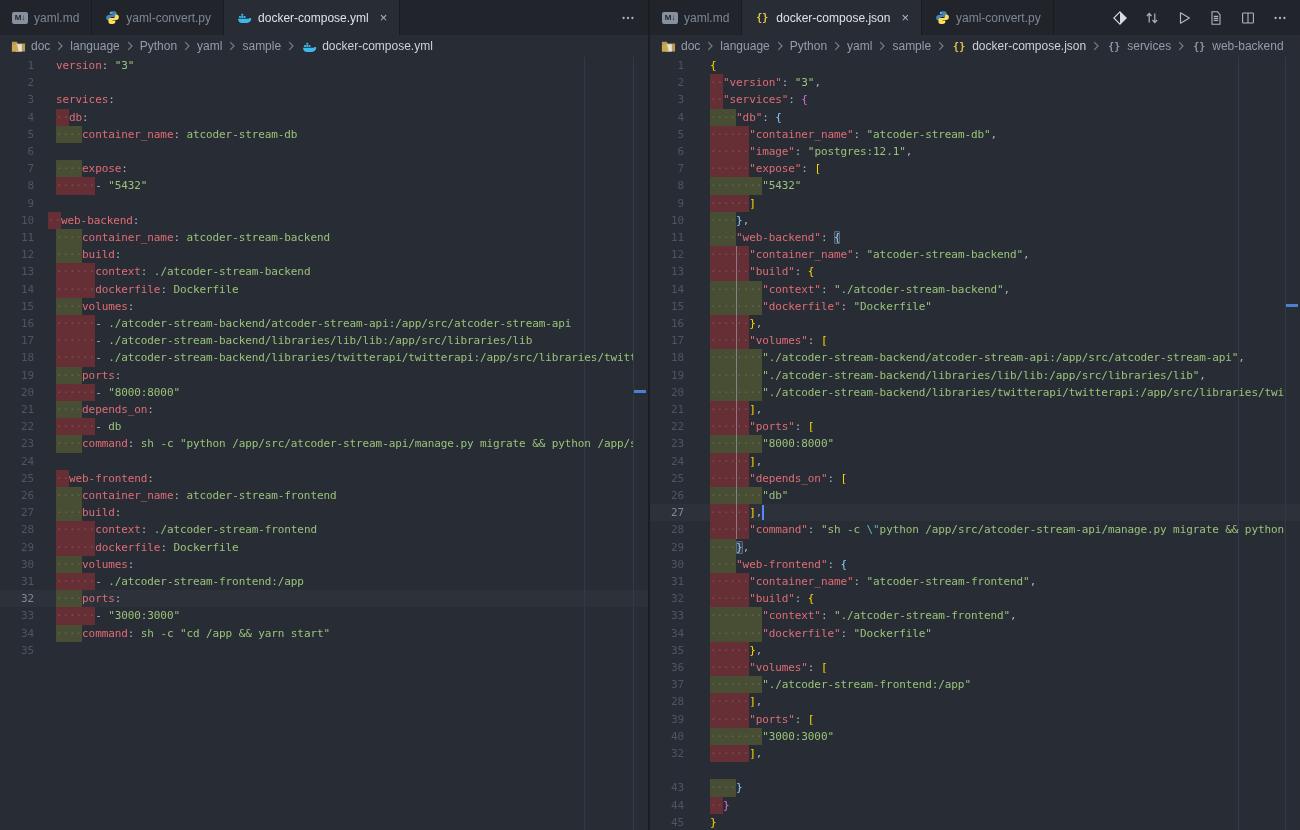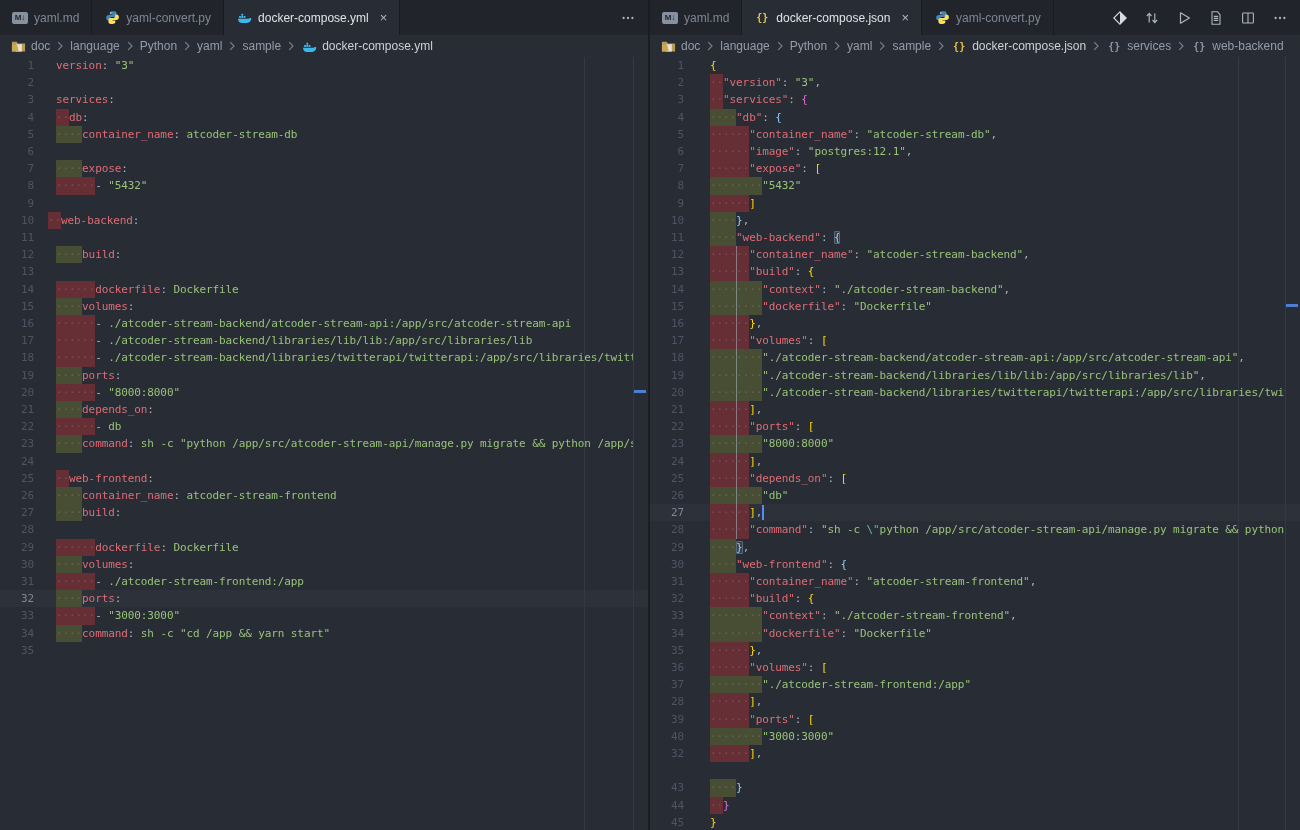--- a/index.html
+++ b/index.html
@@ -165,38 +165,38 @@
         <div class="row" style="top: 0px;"><span class="ln">1</span><span class="codeln" style="left: 56px; width: 577px;"><span class="k">version</span><span class="p">: </span><span class="s">"3"</span></span></div>
         <div class="row" style="top: 17.2px;"><span class="ln">2</span><span class="codeln" style="left: 56px; width: 577px;"></span></div>
         <div class="row" style="top: 34.4px;"><span class="ln">3</span><span class="codeln" style="left: 56px; width: 577px;"><span class="k">services</span><span class="p">:</span></span></div>
         <div class="row" style="top: 51.6px;"><span class="ln">4</span><span class="codeln" style="left: 56px; width: 577px;"><span class="ib r">··</span><span class="k">db</span><span class="p">:</span></span></div>
         <div class="row" style="top: 68.8px;"><span class="ln">5</span><span class="codeln" style="left: 56px; width: 577px;"><span class="ib o">····</span><span class="k">container_name</span><span class="p">: </span><span class="s">atcoder-stream-db</span></span></div>
         <div class="row" style="top: 86px;"><span class="ln">6</span></div>
         <div class="row" style="top: 103.2px;"><span class="ln">7</span><span class="codeln" style="left: 56px; width: 577px;"><span class="ib o">····</span><span class="k">expose</span><span class="p">:</span></span></div>
         <div class="row" style="top: 120.4px;"><span class="ln">8</span><span class="codeln" style="left: 56px; width: 577px;"><span class="ib r">······</span><span class="p">- </span><span class="s">"5432"</span></span></div>
         <div class="row" style="top: 137.6px;"><span class="ln">9</span><span class="codeln" style="left: 56px; width: 577px;"></span></div>
         <div class="row" style="top: 154.8px;"><span class="ln">10</span><span class="codeln" style="left: 48px; width: 577px;"><span class="ib r">··</span><span class="k">web-backend</span><span class="p">:</span></span></div>
-        <div class="row" style="top: 172px;"><span class="ln">11</span></div>
+        <div class="row" style="top: 172px;"><span class="ln">11</span><span class="codeln" style="left: 56px; width: 577px;"><span class="ib o">····</span><span class="k">container_name</span><span class="p">: </span><span class="s">atcoder-stream-backend</span></span></div>
         <div class="row" style="top: 189.2px;"><span class="ln">12</span><span class="codeln" style="left: 56px; width: 577px;"><span class="ib o">····</span><span class="k">build</span><span class="p">:</span></span></div>
-        <div class="row" style="top: 206.4px;"><span class="ln">13</span></div>
+        <div class="row" style="top: 206.4px;"><span class="ln">13</span><span class="codeln" style="left: 56px; width: 577px;"><span class="ib r">······</span><span class="k">context</span><span class="p">: </span><span class="s">./atcoder-stream-backend</span></span></div>
         <div class="row" style="top: 223.6px;"><span class="ln">14</span><span class="codeln" style="left: 56px; width: 577px;"><span class="ib r">······</span><span class="k">dockerfile</span><span class="p">: </span><span class="s">Dockerfile</span></span></div>
         <div class="row" style="top: 240.8px;"><span class="ln">15</span><span class="codeln" style="left: 56px; width: 577px;"><span class="ib o">····</span><span class="k">volumes</span><span class="p">:</span></span></div>
         <div class="row" style="top: 258px;"><span class="ln">16</span><span class="codeln" style="left: 56px; width: 577px;"><span class="ib r">······</span><span class="p">- </span><span class="s">./atcoder-stream-backend/atcoder-stream-api:/app/src/atcoder-stream-api</span></span></div>
         <div class="row" style="top: 275.2px;"><span class="ln">17</span><span class="codeln" style="left: 56px; width: 577px;"><span class="ib r">······</span><span class="p">- </span><span class="s">./atcoder-stream-backend/libraries/lib/lib:/app/src/libraries/lib</span></span></div>
         <div class="row" style="top: 292.4px;"><span class="ln">18</span><span class="codeln" style="left: 56px; width: 577px;"><span class="ib r">······</span><span class="p">- </span><span class="s">./atcoder-stream-backend/libraries/twitterapi/twitterapi:/app/src/libraries/twitte</span></span></div>
         <div class="row" style="top: 309.6px;"><span class="ln">19</span><span class="codeln" style="left: 56px; width: 577px;"><span class="ib o">····</span><span class="k">ports</span><span class="p">:</span></span></div>
         <div class="row" style="top: 326.8px;"><span class="ln">20</span><span class="codeln" style="left: 56px; width: 577px;"><span class="ib r">······</span><span class="p">- </span><span class="s">"8000:8000"</span></span></div>
         <div class="row" style="top: 344px;"><span class="ln">21</span><span class="codeln" style="left: 56px; width: 577px;"><span class="ib o">····</span><span class="k">depends_on</span><span class="p">:</span></span></div>
         <div class="row" style="top: 361.2px;"><span class="ln">22</span><span class="codeln" style="left: 56px; width: 577px;"><span class="ib r">······</span><span class="p">- </span><span class="s">db</span></span></div>
         <div class="row" style="top: 378.4px;"><span class="ln">23</span><span class="codeln" style="left: 56px; width: 577px;"><span class="ib o">····</span><span class="k">command</span><span class="p">: </span><span class="s">sh -c "python /app/src/atcoder-stream-api/manage.py migrate &amp;&amp; python /app/s</span></span></div>
         <div class="row" style="top: 395.6px;"><span class="ln">24</span><span class="codeln" style="left: 56px; width: 577px;"></span></div>
         <div class="row" style="top: 412.8px;"><span class="ln">25</span><span class="codeln" style="left: 56px; width: 577px;"><span class="ib r">··</span><span class="k">web-frontend</span><span class="p">:</span></span></div>
         <div class="row" style="top: 430px;"><span class="ln">26</span><span class="codeln" style="left: 56px; width: 577px;"><span class="ib o">····</span><span class="k">container_name</span><span class="p">: </span><span class="s">atcoder-stream-frontend</span></span></div>
         <div class="row" style="top: 447.2px;"><span class="ln">27</span><span class="codeln" style="left: 56px; width: 577px;"><span class="ib o">····</span><span class="k">build</span><span class="p">:</span></span></div>
-        <div class="row" style="top: 464.4px;"><span class="ln">28</span></div>
+        <div class="row" style="top: 464.4px;"><span class="ln">28</span><span class="codeln" style="left: 56px; width: 577px;"><span class="ib r">······</span><span class="k">context</span><span class="p">: </span><span class="s">./atcoder-stream-frontend</span></span></div>
         <div class="row" style="top: 481.6px;"><span class="ln">29</span><span class="codeln" style="left: 56px; width: 577px;"><span class="ib r">······</span><span class="k">dockerfile</span><span class="p">: </span><span class="s">Dockerfile</span></span></div>
         <div class="row" style="top: 498.8px;"><span class="ln">30</span><span class="codeln" style="left: 56px; width: 577px;"><span class="ib o">····</span><span class="k">volumes</span><span class="p">:</span></span></div>
         <div class="row" style="top: 516px;"><span class="ln">31</span><span class="codeln" style="left: 56px; width: 577px;"><span class="ib r">······</span><span class="p">- </span><span class="s">./atcoder-stream-frontend:/app</span></span></div>
         <div class="row cur" style="top: 533.2px;"><span class="ln">32</span><span class="codeln" style="left: 56px; width: 577px;"><span class="ib o">····</span><span class="k">ports</span><span class="p">:</span></span></div>
         <div class="row" style="top: 550.4px;"><span class="ln">33</span><span class="codeln" style="left: 56px; width: 577px;"><span class="ib r">······</span><span class="p">- </span><span class="s">"3000:3000"</span></span></div>
         <div class="row" style="top: 567.6px;"><span class="ln">34</span><span class="codeln" style="left: 56px; width: 577px;"><span class="ib o">····</span><span class="k">command</span><span class="p">: </span><span class="s">sh -c "cd /app &amp;&amp; yarn start"</span></span></div>
         <div class="row" style="top: 584.8px;"><span class="ln">35</span><span class="codeln" style="left: 56px; width: 577px;"></span></div>
         <div class="ovdash" style="left: 634px; top: 332.8px;"></div>
       </div>
   </div>

